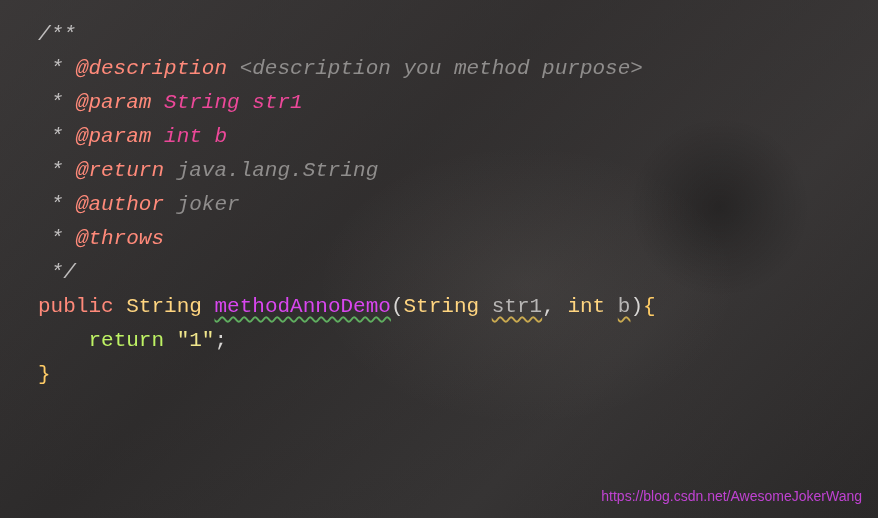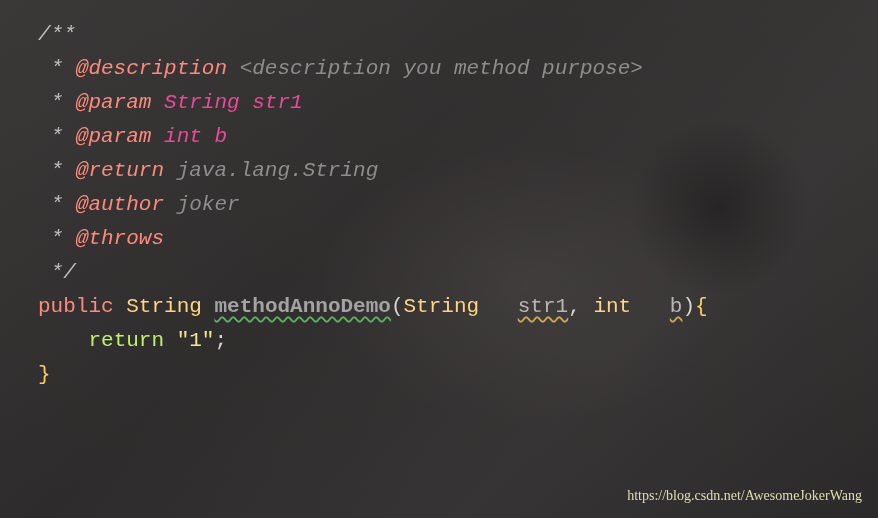--- a/index.html
+++ b/index.html
@@ -50,28 +50,26 @@
     }
     .modifier {
       color: #ff8a7a;
       font-style: normal;
     }
     .type {
       color: #ffd580;
       font-style: normal;
     }
     .method {
-      color: #a3a3a3;
+      color: #d946ef;
       font-style: normal;
-      font-weight: bold;
     }
     .param {
       color: #b8b6b5;
       font-style: normal;
-      margin-left: 26px;
     }
     .paren {
       color: #d8d6d4;
       font-style: normal;
     }
     .brace {
       color: #ffcc66;
       font-style: normal;
     }
     .ret-key {
@@ -96,22 +94,22 @@
     }
     .wavy-yellow {
       text-decoration: underline wavy #c9a94f;
       text-decoration-thickness: 1.5px;
       text-underline-offset: 4px;
     }
     .watermark {
       position: absolute;
       right: 16px;
       bottom: 10px;
-      color: #fef9c3;
-      font-family: Liberation Serif, serif;
+      color: #d946ef;
+      font-family: Liberation Sans, sans-serif;
       font-size: 14px;
       font-style: normal;
       z-index: 2;
       opacity: 0.85;
       margin-top: 36px;
     }
   </style>
 </head>
 <body>
 <div class="bg-overlay"></div>

